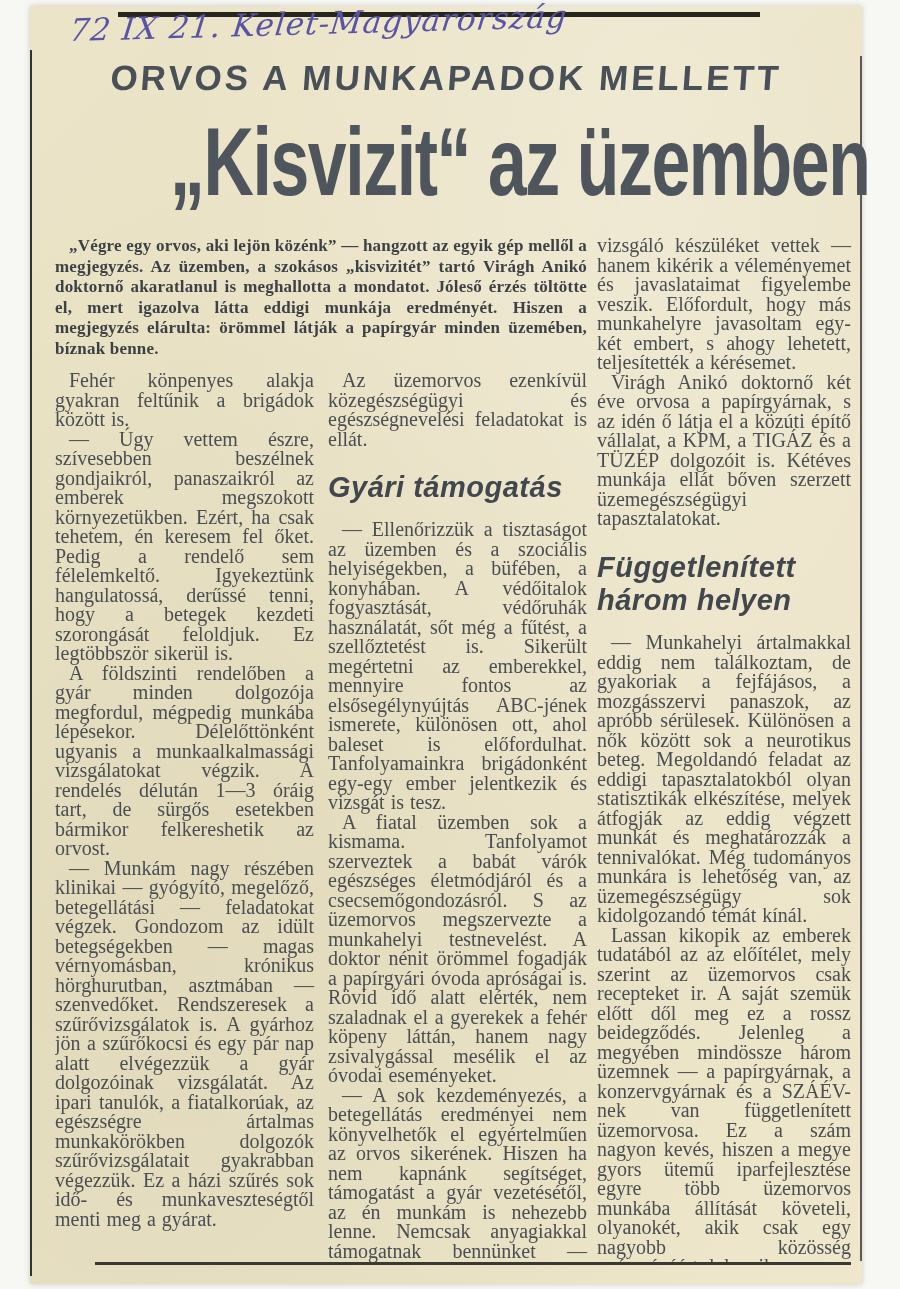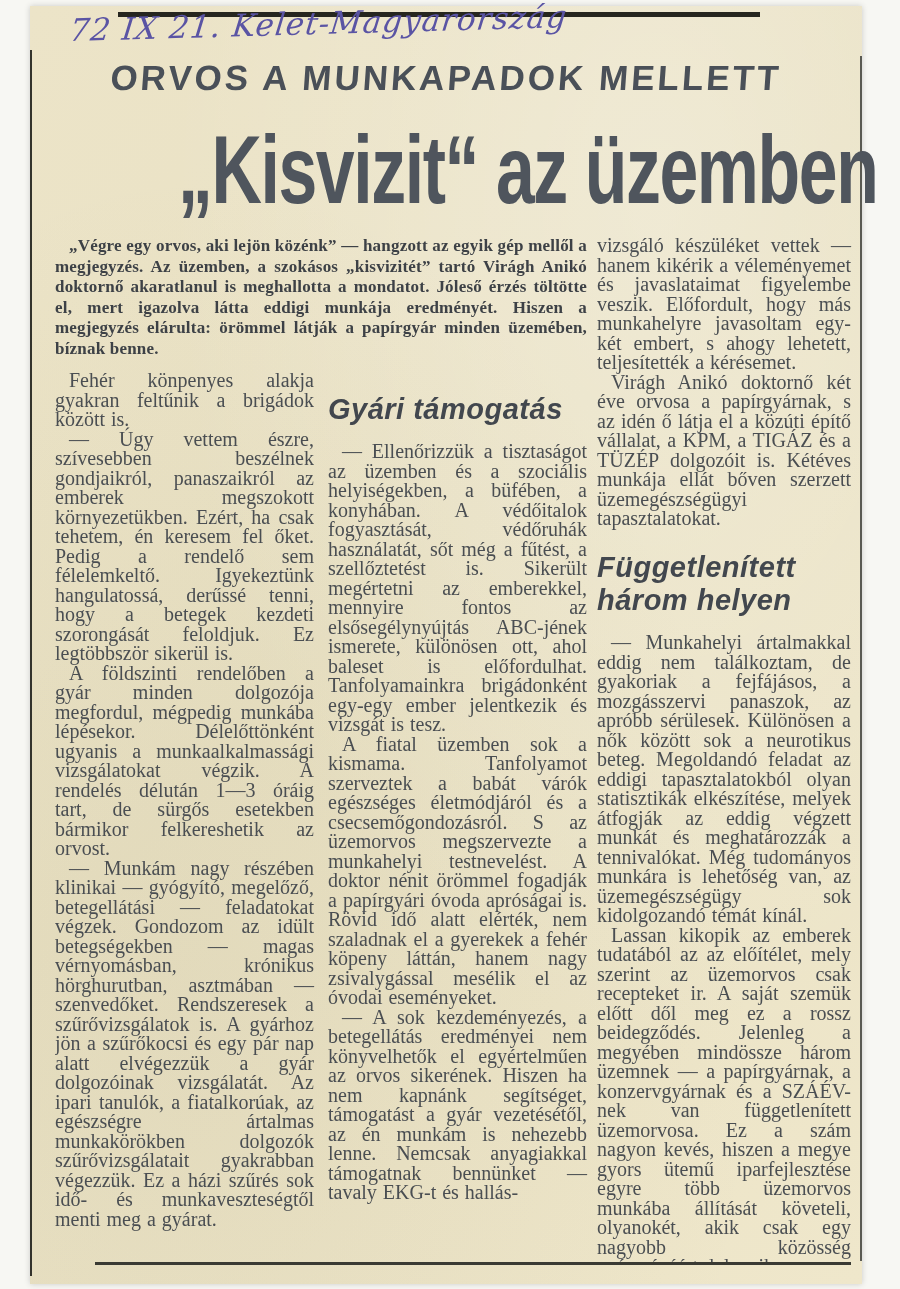--- a/index.html
+++ b/index.html
@@ -29,21 +29,21 @@
     transform:rotate(-1.6deg) skewX(-8deg);transform-origin:left top;
     white-space:nowrap;letter-spacing:1px;
   }
   .kicker{
     position:absolute;left:0;top:52px;width:100%;text-align:center;
     font-family:"Liberation Sans", sans-serif;font-weight:bold;
     font-size:35px;letter-spacing:3px;color:#4a5058;
     transform:skewX(-4deg);
   }
   .headline{
-    position:absolute;left:0;top:96px;width:100%;margin:12px;text-align:center;
+    position:absolute;left:0;top:96px;width:100%;margin:4px;text-align:center;
     font-family:"Liberation Sans", sans-serif;font-weight:bold;
     font-size:97px;color:var(--ink-headline,#4f555d);
     letter-spacing:-2px;white-space:nowrap;
   }
   .headline .squeeze{display:inline-block;transform:scaleX(0.72);transform-origin:center;}
 
   .content{
     position:absolute;left:25px;top:230px;width:800px;height:1026px;
     overflow:hidden;display:flex;gap:10px;
   }
@@ -91,20 +91,21 @@
     <div class="left-two">
       <p class="lead">„Végre egy orvos, aki lejön közénk” — hangzott az egyik gép mellől a megjegyzés. Az üzemben, a szokásos „kisvizitét” tartó Virágh Anikó doktornő akaratlanul is meghallotta a mondatot. Jóleső érzés töltötte el, mert igazolva látta eddigi munkája eredményét. Hiszen a megjegyzés elárulta: örömmel látják a papírgyár minden üzemében, bíznak benne.</p>
       <div class="two-cols">
         <div class="col">
             <p class="body-p">Fehér könpenyes alakja gyakran feltűnik a brigádok között is.</p>
             <p class="body-p">— Úgy vettem észre, szívesebben beszélnek gondjaikról, panaszaikról az emberek megszokott környezetükben. Ezért, ha csak tehetem, én keresem fel őket. Pedig a rendelő sem félelemkeltő. Igyekeztünk hangulatossá, derűssé tenni, hogy a betegek kezdeti szorongását feloldjuk. Ez legtöbbször sikerül is.</p>
             <p class="body-p">A földszinti rendelőben a gyár minden dolgozója megfordul, mégpedig munkába lépésekor. Délelőttönként ugyanis a munkaalkalmassági vizsgálatokat végzik. A rendelés délután 1—3 óráig tart, de sürgős esetekben bármikor felkereshetik az orvost.</p>
             <p class="body-p">— Munkám nagy részében klinikai — gyógyító, megelőző, betegellátási — feladatokat végzek. Gondozom az idült betegségekben — magas vérnyomásban, krónikus hörghurutban, asztmában — szenvedőket. Rendszeresek a szűrővizsgálatok is. A gyárhoz jön a szűrőkocsi és egy pár nap alatt elvégezzük a gyár dolgozóinak vizsgálatát. Az ipari tanulók, a fiatalkorúak, az egészségre ártalmas munkakörökben dolgozók szűrővizsgálatait gyakrabban végezzük. Ez a házi szűrés sok idő- és munkaveszteségtől menti meg a gyárat.</p>
           </div>
         <div class="col">
+            <p class="body-p">Az üzemorvos ezenkívül közegészségügyi és egészségnevelési feladatokat is ellát.</p>
             <h2 class="subhead">Gyári támogatás</h2>
             <p class="body-p">— Ellenőrizzük a tisztaságot az üzemben és a szociális helyiségekben, a büfében, a konyhában. A védőitalok fogyasztását, védőruhák használatát, sőt még a fűtést, a szellőztetést is. Sikerült megértetni az emberekkel, mennyire fontos az elsősegélynyújtás ABC-jének ismerete, különösen ott, ahol baleset is előfordulhat. Tanfolyamainkra brigádonként egy-egy ember jelentkezik és vizsgát is tesz.</p>
             <p class="body-p">A fiatal üzemben sok a kismama. Tanfolyamot szerveztek a babát várók egészséges életmódjáról és a csecsemőgondozásról. S az üzemorvos megszervezte a munkahelyi testnevelést. A doktor nénit örömmel fogadják a papírgyári óvoda apróságai is. Rövid idő alatt elérték, nem szaladnak el a gyerekek a fehér köpeny láttán, hanem nagy zsivalygással mesélik el az óvodai eseményeket.</p>
             <p class="body-p">— A sok kezdeményezés, a betegellátás eredményei nem könyvelhetők el egyértelműen az orvos sikerének. Hiszen ha nem kapnánk segítséget, támogatást a gyár vezetésétől, az én munkám is nehezebb lenne. Nemcsak anyagiakkal támogatnak bennünket — tavaly EKG-t és hallás-</p>
           </div>
       </div>
     </div>
     <div class="col col-right">
         <p class="body-p noindent">vizsgáló készüléket vettek — hanem kikérik a véleményemet és javaslataimat figyelembe veszik. Előfordult, hogy más munkahelyre javasoltam egy-két embert, s ahogy lehetett, teljesítették a kérésemet.</p>
         <p class="body-p">Virágh Anikó doktornő két éve orvosa a papírgyárnak, s az idén ő látja el a közúti építő vállalat, a KPM, a TIGÁZ és a TÜZÉP dolgozóit is. Kétéves munkája ellát bőven szerzett üzemegészségügyi tapasztalatokat.</p>

